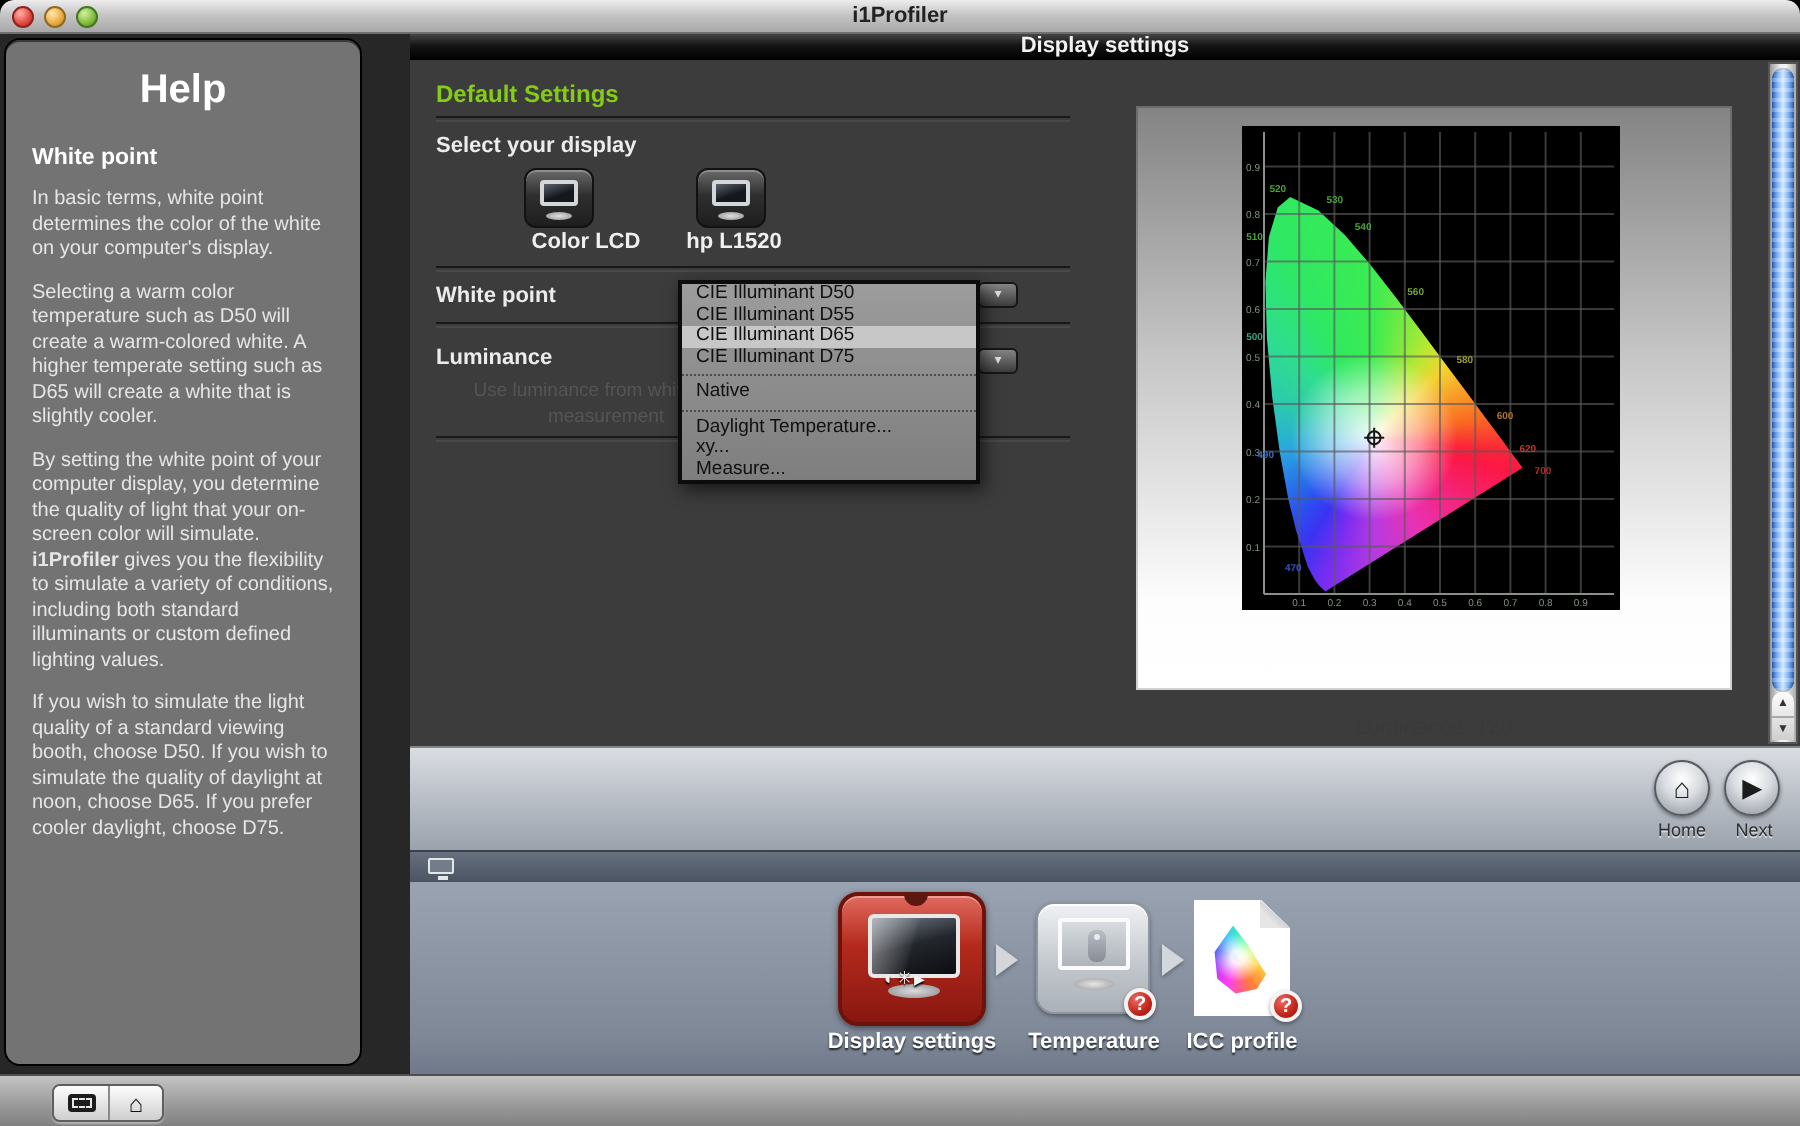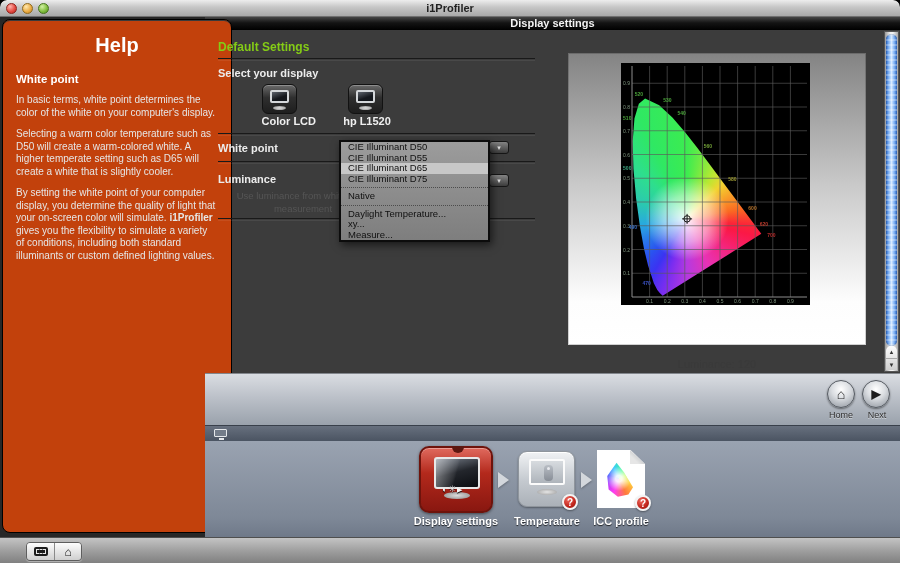--- a/index.html
+++ b/index.html
@@ -15,21 +15,21 @@
   .tl.yellow{left:22px;background:radial-gradient(circle at 35% 30%,#ffe9b0,#e9a83e 60%,#bc7f27);border:1px solid #8f6a1e;}
   .tl.green{left:38px;background:radial-gradient(circle at 35% 30%,#d2f0a2,#7dbb3a 60%,#558c24);border:1px solid #47741e;}
 
   
   .headerbar{position:absolute;left:205px;top:17px;width:695px;height:13px;
     background:linear-gradient(#454545,#141414 45%,#000);}
   .headerbar span{display:block;text-align:center;font-size:11px;font-weight:bold;color:#f2f2f2;line-height:13px;}
 
   
   .left-backdrop{position:absolute;left:0;top:17px;width:205px;height:520px;background:#272727;}
-  .help-panel{position:absolute;left:2px;top:19px;width:230px;height:514px;background:#c2410c;
+  .help-panel{position:absolute;left:2px;top:19px;width:179px;height:514px;background:#737373;
     border:1px solid #000;border-radius:8px;box-shadow:inset 0 1px 0 #3a3a3a;overflow:hidden;}
   .help-title{margin-top:14px;text-align:center;font-size:20px;font-weight:bold;color:#fff;}
   .help-heading{margin:16px 13px 0;font-size:11.5px;font-weight:bold;color:#fff;}
   .help-para{margin:9px 13px 0;font-size:10px;line-height:12.5px;color:#e6e6e6;}
   .help-para .b{font-weight:bold;}
   .help-para .u{text-decoration:underline;cursor:pointer;}
 
   
   .sec-title{position:absolute;left:218px;top:40px;font-size:12px;font-weight:bold;color:#84cc16;}
   .row-label{position:absolute;font-size:11px;font-weight:bold;color:#ececec;}
@@ -154,33 +154,34 @@
   </div>
 
   <div class="left-backdrop"></div>
   <div class="help-panel">
     <div class="help-title">Help</div>
     <div class="help-heading">White point</div>
     <div id="help-body">
         <div class="help-para"><span>In basic terms, white point determines the color of the white on your computer's display.</span></div>
         <div class="help-para"><span>Selecting a warm color temperature such as D50 will create a warm-colored white. A higher temperate setting such as D65 will create a white that is slightly cooler.</span></div>
         <div class="help-para"><span>By setting the white point of your computer display, you determine the quality of light that your on-screen color will simulate. </span><span class="b">i1Profiler</span><span> gives you the flexibility to simulate a variety of conditions, including both standard illuminants or custom defined lighting values.</span></div>
+        <div class="help-para"><span>If you wish to simulate the light quality of a standard viewing booth, choose D50. If you wish to simulate the quality of daylight at noon, choose D65. If you prefer cooler daylight, choose D75.</span></div>
       </div>
   </div>
 
   <div class="sec-title">Default Settings</div>
   <div class="divider" style="top:58px;"></div>
   <div class="row-label" style="left:218px;top:67px;">Select your display</div>
 
   <div id="displays">
       <div class="mon-btn" style="left: 262px; top: 84px;">
         <div class="mon-screen"></div>
         <div class="mon-stand"></div>
       </div>
-      <div class="mon-label" style="left: 236px; top: 115px; text-align: right;">Color LCD</div>
+      <div class="mon-label" style="left: 253px; top: 115px;">Color LCD</div>
       <div class="mon-btn" style="left: 348px; top: 84px;">
         <div class="mon-screen"></div>
         <div class="mon-stand"></div>
       </div>
       <div class="mon-label" style="left: 327px; top: 115px;">hp L1520</div>
     </div>
 
   <div class="divider" style="top:133px;"></div>
   <div class="row-label" style="left:218px;top:142px;">White point</div>
   <div class="combo-btn" style="left:489px;top:141px;"><span>▾</span></div>

